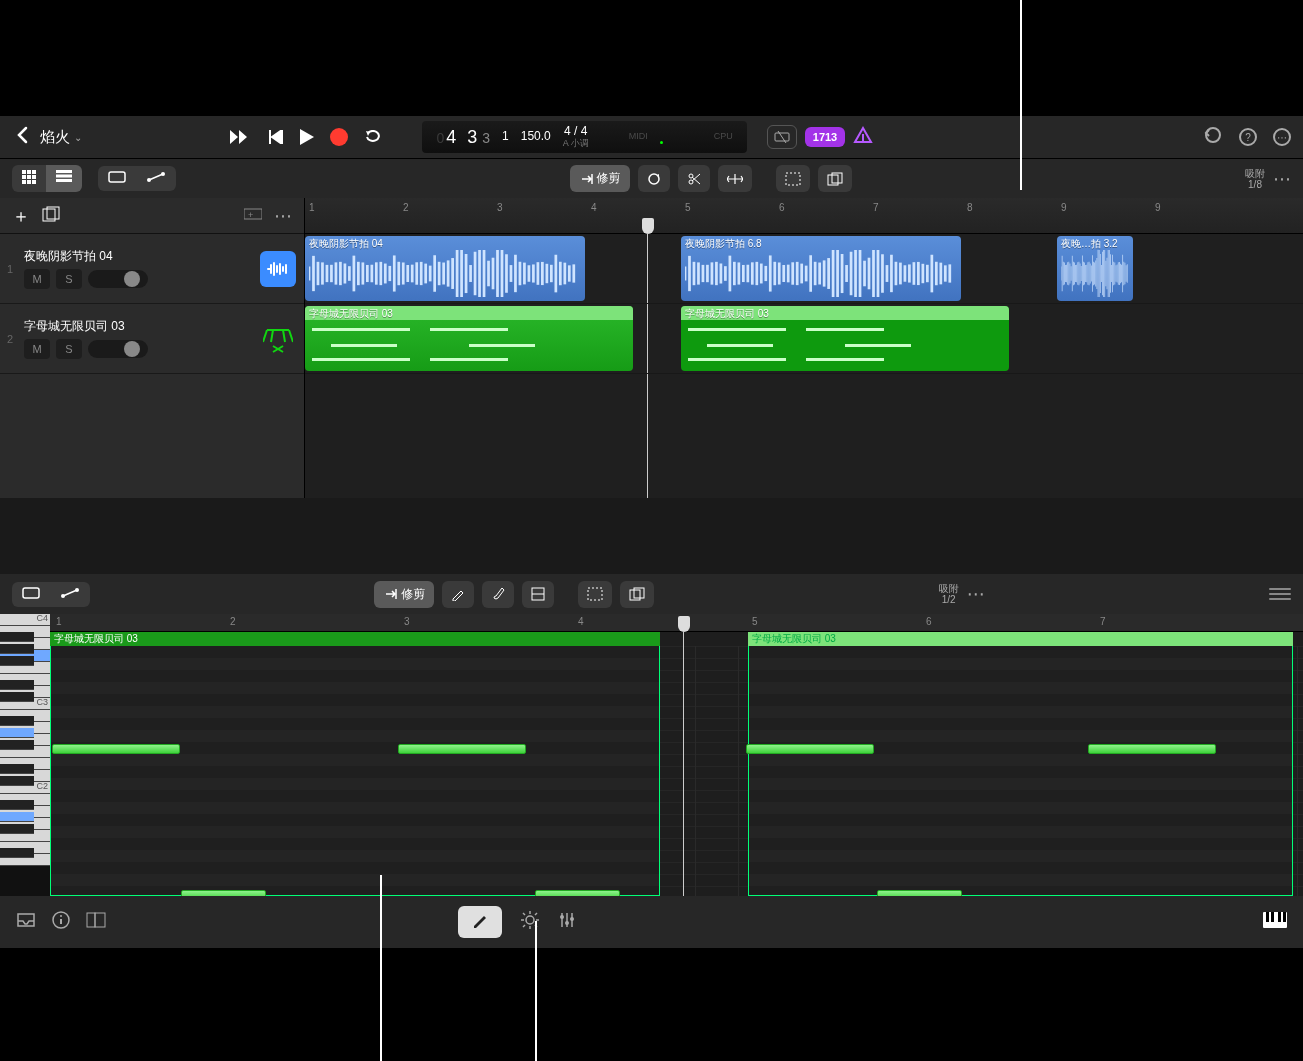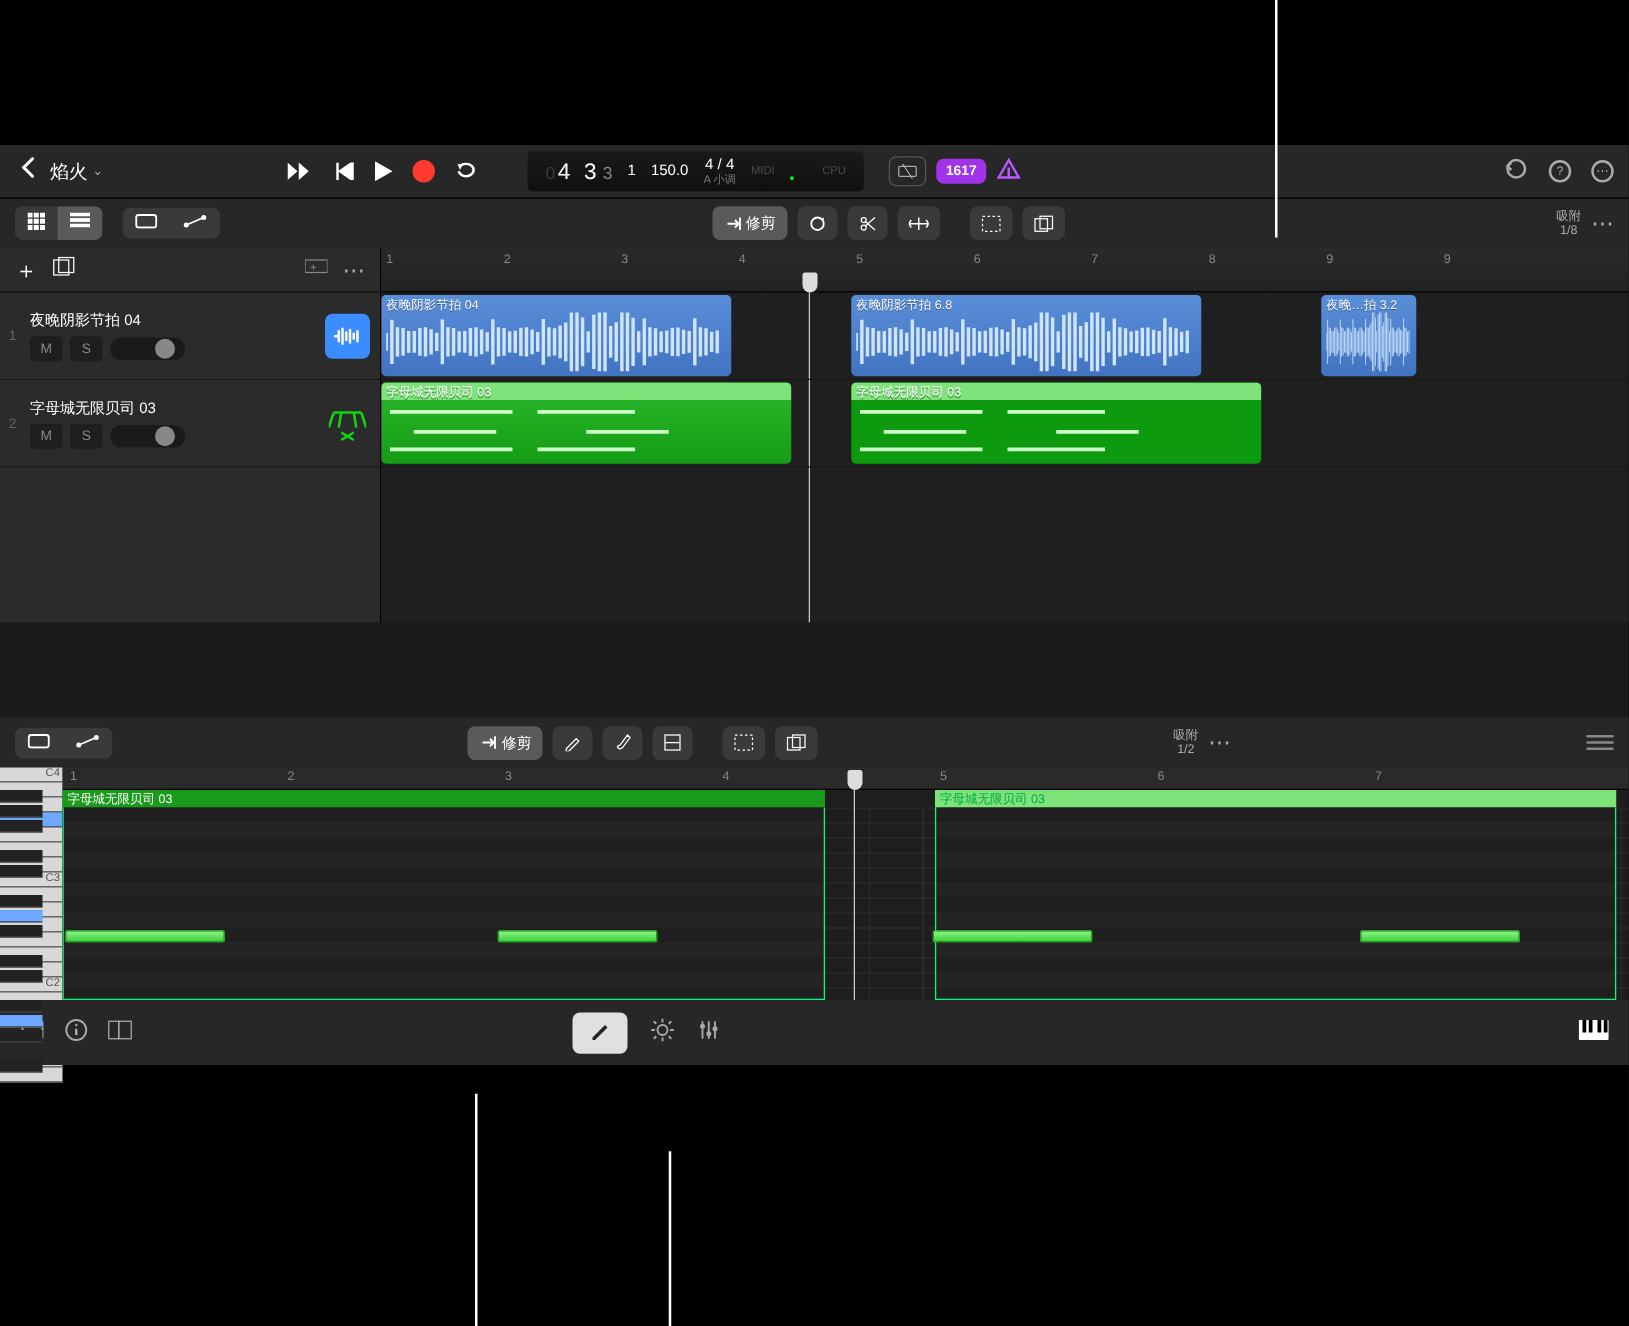--- a/index.html
+++ b/index.html
@@ -1,33 +1,33 @@
 <!DOCTYPE html>
 <html><head>
 <meta charset="utf-8">
 <style>
   * { margin: 0; padding: 0; box-sizing: border-box; font-family: -apple-system, "Helvetica Neue", Arial, sans-serif; }
   body { background: #000; color: #fff; width: 1303px; height: 1061px; overflow: hidden; position: relative; }
-  .app { width: 1303px; height: 736px; background: #1a1a1a; position: relative; }
+  .app { width: 1303px; height: 832px; background: #1a1a1a; position: relative; }
   
   .topbar { height: 42px; background: #272727; display: flex; align-items: center; padding: 0 12px; gap: 8px; margin-top: 58px; }
   .spacer-top { height: 58px; background: #000; }
   .back-chevron { font-size: 20px; color: #fff; padding: 0 4px; }
   .project-title { display: flex; align-items: center; gap: 4px; font-size: 15px; font-weight: 500; }
   .chev-down { font-size: 10px; color: #aaa; }
   .transport { display: flex; gap: 16px; margin-left: 140px; align-items: center; }
   .tbtn { color: #fff; font-size: 14px; display: flex; align-items: center; justify-content: center; }
   .rec-btn { width: 18px; height: 18px; background: #ff3b30; border-radius: 50%; }
   .lcd { margin-left: 30px; background: linear-gradient(#1a1a1a,#0f0f0f); border-radius: 4px; padding: 2px 14px; display: flex; align-items: center; gap: 12px; height: 32px; }
   .lcd-main { font-family: "SF Mono", Monaco, monospace; display: flex; align-items: baseline; gap: 2px; }
   .lcd-d1 { font-size: 18px; color: #fff; letter-spacing: 3px; }
   .lcd-d2 { font-size: 14px; color: #888; }
   .lcd-col { display: flex; flex-direction: column; font-size: 9px; color: #777; line-height: 1.1; align-items: center; }
   .lcd-col .v { color: #fff; font-size: 12px; }
-  .lcd-small { color: #4a4a4a; font-size: 9px; }
+  .lcd-small { color: #4a4a4a; font-size: 9px; margin-left: 28px; }
   .lcd-meter { width: 14px; height: 18px; display: flex; flex-direction: column; justify-content: flex-end; }
   .lcd-dot { width: 3px; height: 3px; background: #0f0; border-radius: 50%; margin-bottom: 2px; }
   .top-right-group { display: flex; gap: 8px; align-items: center; margin-left: 12px; }
   .pill { border: 1px solid #555; border-radius: 6px; padding: 3px 6px; font-size: 11px; color: #aaa; height: 24px; display: flex; align-items: center; }
   .countin { background: #a333e8; color: #fff; border: none; font-weight: 600; padding: 4px 8px; border-radius: 6px; font-size: 11px; }
   .tuning { color: #b659ff; font-size: 18px; }
   .far-right { margin-left: auto; display: flex; gap: 16px; align-items: center; }
   .circle-icon { width: 18px; height: 18px; border: 2px solid #aaa; border-radius: 50%; display: flex; align-items: center; justify-content: center; font-size: 10px; color: #aaa; }
   
   .toolbar2 { height: 40px; background: #272727; display: flex; align-items: center; padding: 0 12px; gap: 8px; border-top: 1px solid #000; }
@@ -175,21 +175,21 @@
         </div>
     </div>
 
     <div class="top-right-group">
       <div class="pill">
         <svg width="16" height="12">
             <rect x="1" y="2" width="14" height="8" rx="1" stroke="#aaa" fill="none"></rect>
             <line x1="4" y1="0" x2="12" y2="12" stroke="#aaa"></line>
           </svg>
       </div>
-      <div class="countin">1617</div>
+      <div class="countin">1713</div>
       <div class="tuning">
         <svg width="20" height="18">
             <path d="M10 2 L2 16 L18 16 Z" stroke="#b659ff" stroke-width="2" fill="none"></path>
             <line x1="10" y1="8" x2="10" y2="16" stroke="#b659ff" stroke-width="2"></line>
           </svg>
       </div>
     </div>
 
     <div class="far-right">
       <div>

